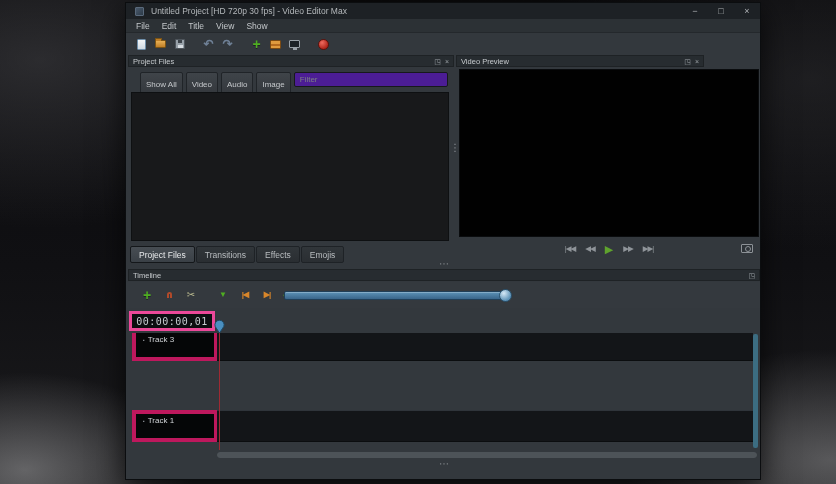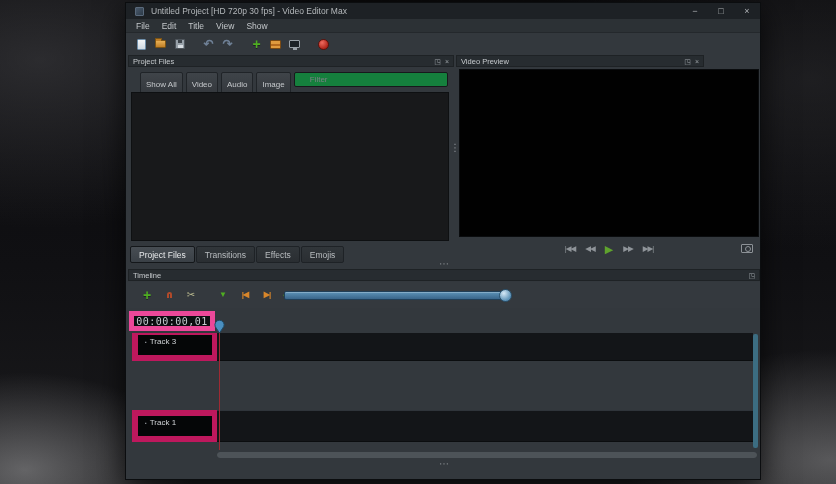--- a/index.html
+++ b/index.html
@@ -39,21 +39,21 @@
   .ic-monitor{width:11px;height:8px;border:1px solid #98a0a7;background:#1b2126;position:relative;border-radius:1px;}
   .ic-monitor::after{content:"";position:absolute;left:3px;bottom:-3px;width:4px;height:2px;background:#98a0a7;}
   .ic-record{width:11px;height:11px;border-radius:50%;background:radial-gradient(circle at 35% 30%,#ef6a5e,#b1271c 70%);border:1px solid #5f100a;}
   
   .dockhdr{position:absolute;height:12px;background:#272c30;border:1px solid #1e2225;display:flex;align-items:center;font-size:7.5px;color:#c6cacd;padding:0 4px;}
   .dockspacer{flex:1;}
   .dockicon{font-size:7px;color:#9aa0a5;margin-left:4px;line-height:1;}
   
   .filtertabs{position:absolute;left:14px;top:69px;width:308px;height:15px;display:flex;gap:3px;}
   .ftab{height:25px;padding:0 5px;display:flex;align-items:center;font-size:8px;color:#c6c9cc;background:linear-gradient(180deg,#3f4449,#33373c);border:1px solid #202428;border-radius:2px;white-space:nowrap;}
-  .filterinput{flex:1;height:15px;background:#15803d;border:1px solid #17191c;border-radius:2px;color:#c6c9cc;font-size:8px;padding:0 15px;outline:none;font-family:inherit;min-width:0;}
+  .filterinput{flex:1;height:15px;background:#4c1d95;border:1px solid #17191c;border-radius:2px;color:#c6c9cc;font-size:8px;padding:0 5px;outline:none;font-family:inherit;min-width:0;}
   .filterinput::placeholder{color:#7b8084;}
   .filelist{position:absolute;left:5px;top:89px;width:318px;height:149px;background:#18191b;border:1px solid #0e1012;}
   .vsplit{position:absolute;left:324px;top:140px;font-size:10px;color:#8b9095;line-height:1;}
   .bottomtabs{position:absolute;left:4px;top:243px;height:17px;display:flex;gap:1px;}
   .btab{height:17px;padding:0 8px;display:flex;align-items:center;font-size:8.5px;color:#b9bdc0;background:linear-gradient(180deg,#31363a,#2a2e32);border:1px solid #1e2226;border-radius:2px;white-space:nowrap;}
   .btab.sel{background:linear-gradient(180deg,#474d53,#3a4046);color:#e8eaec;border-color:#14171a;}
   
   .preview{position:absolute;left:333px;top:66px;width:300px;height:168px;background:#010101;border:1px solid #0a0c0e;}
   .transport{position:absolute;left:333px;top:238px;width:300px;height:16px;display:flex;align-items:center;justify-content:center;gap:10px;}
   .tpbtn{font-size:7.5px;color:#8f9499;letter-spacing:-1px;line-height:1;white-space:nowrap;}
@@ -64,31 +64,31 @@
   
   .ttoolbar{position:absolute;left:0;top:279px;width:100%;height:26px;background:#34393e;display:flex;align-items:center;padding-left:12px;}
   .ttbtn{width:18px;height:18px;display:flex;align-items:center;justify-content:center;margin-right:4px;}
   .ic-magnet{width:5px;height:6px;border:2.5px solid #b14a2a;border-top:0;border-radius:0 0 6px 6px;transform:rotate(180deg);}
   .ic-scissors{font-size:10px;color:#b9b98f;line-height:1;}
   .ic-marker{font-size:8px;color:#4fae22;line-height:1;}
   .ic-omark{font-size:8px;font-weight:bold;color:#d8862a;letter-spacing:-1px;line-height:1;white-space:nowrap;}
   .ic-gdots{font-size:6px;color:#4fae22;letter-spacing:1px;line-height:1;white-space:nowrap;}
   .zoomtrack{position:absolute;left:158px;top:288px;width:226px;height:9px;background:linear-gradient(180deg,#5d93b8,#39658a);border:1px solid #203f58;border-radius:2px;box-shadow:inset 0 1px 0 rgba(255,255,255,.25);}
   .zoomhandle{position:absolute;left:214px;top:-3px;width:13px;height:13px;border-radius:50%;background:radial-gradient(circle at 35% 30%,#d6e9f6,#5e93b8 70%);border:1px solid #2b536f;}
-  .timecode{position:absolute;left:3px;top:308px;width:86px;height:20px;background:#0c0e10;border:5px solid #ec4899;display:flex;align-items:center;justify-content:center;font-family:"DejaVu Sans Mono",monospace;font-size:10px;color:#c6ccd0;letter-spacing:.5px;}
+  .timecode{position:absolute;left:3px;top:308px;width:86px;height:20px;background:#0c0e10;border:3px solid #ec4899;display:flex;align-items:center;justify-content:center;font-family:"DejaVu Sans Mono",monospace;font-size:10px;color:#c6ccd0;letter-spacing:.5px;}
   .ruler{position:absolute;left:91px;top:308px;width:540px;height:20px;background:#2b3034;border-bottom:1px solid #17191c;overflow:hidden;}
   .rlabel{position:absolute;top:2px;font-size:7.5px;color:#b5babe;transform:translateX(-50%);white-space:nowrap;}
   .rlabel.first{transform:none;}
   .ticksminor{position:absolute;left:0;bottom:1px;width:100%;height:4px;background:repeating-linear-gradient(90deg,#6f767c 0 1px,transparent 1px 13.8px);background-position:2px 0;opacity:.8;}
   .ticksmajor{position:absolute;left:0;bottom:1px;width:100%;height:8px;background:repeating-linear-gradient(90deg,#9aa1a7 0 1px,transparent 1px 55.25px);background-position:2px 0;}
   .playmarker{position:absolute;left:88px;top:317px;z-index:6;line-height:0;}
   .playline{position:absolute;left:93px;top:329px;width:1px;height:118px;background:#9e2a33;z-index:5;}
   .tracks{position:absolute;left:2px;top:330px;width:632px;height:117px;overflow:hidden;}
   .trow{position:absolute;left:0;width:100%;height:32px;}
-  .thead{position:absolute;left:4px;top:0;width:86px;height:32px;background:#050607;border:6px solid #be185d;display:flex;align-items:flex-start;padding:3px 0 0 7px;gap:3px;}
+  .thead{position:absolute;left:4px;top:0;width:86px;height:32px;background:#050607;border:4px solid #be185d;display:flex;align-items:flex-start;padding:3px 0 0 7px;gap:3px;}
   .tbadge{font-size:5px;color:#8d9297;line-height:8px;}
   .tlabel{font-size:8px;color:#d2d5d8;line-height:8px;white-space:nowrap;}
   .tlane{position:absolute;left:89px;top:0;width:536px;height:32px;background:#131518;border-top:1px solid #2f343a;border-bottom:1px solid #0b0d0f;}
   .vscroll{position:absolute;left:627px;top:331px;width:5px;height:114px;background:#3c6d82;border-radius:2px;z-index:7;}
   .hscroll{position:absolute;left:91px;top:449px;width:540px;height:6px;background:#24282c;border-radius:3px;}
   .hthumb{position:absolute;left:0;top:0;width:100%;height:6px;background:#4d5358;border-radius:3px;}
   .botdots{position:absolute;left:308px;top:456px;width:20px;text-align:center;font-size:10px;color:#84898d;line-height:1;}
 </style>
 </head>
 <body>

